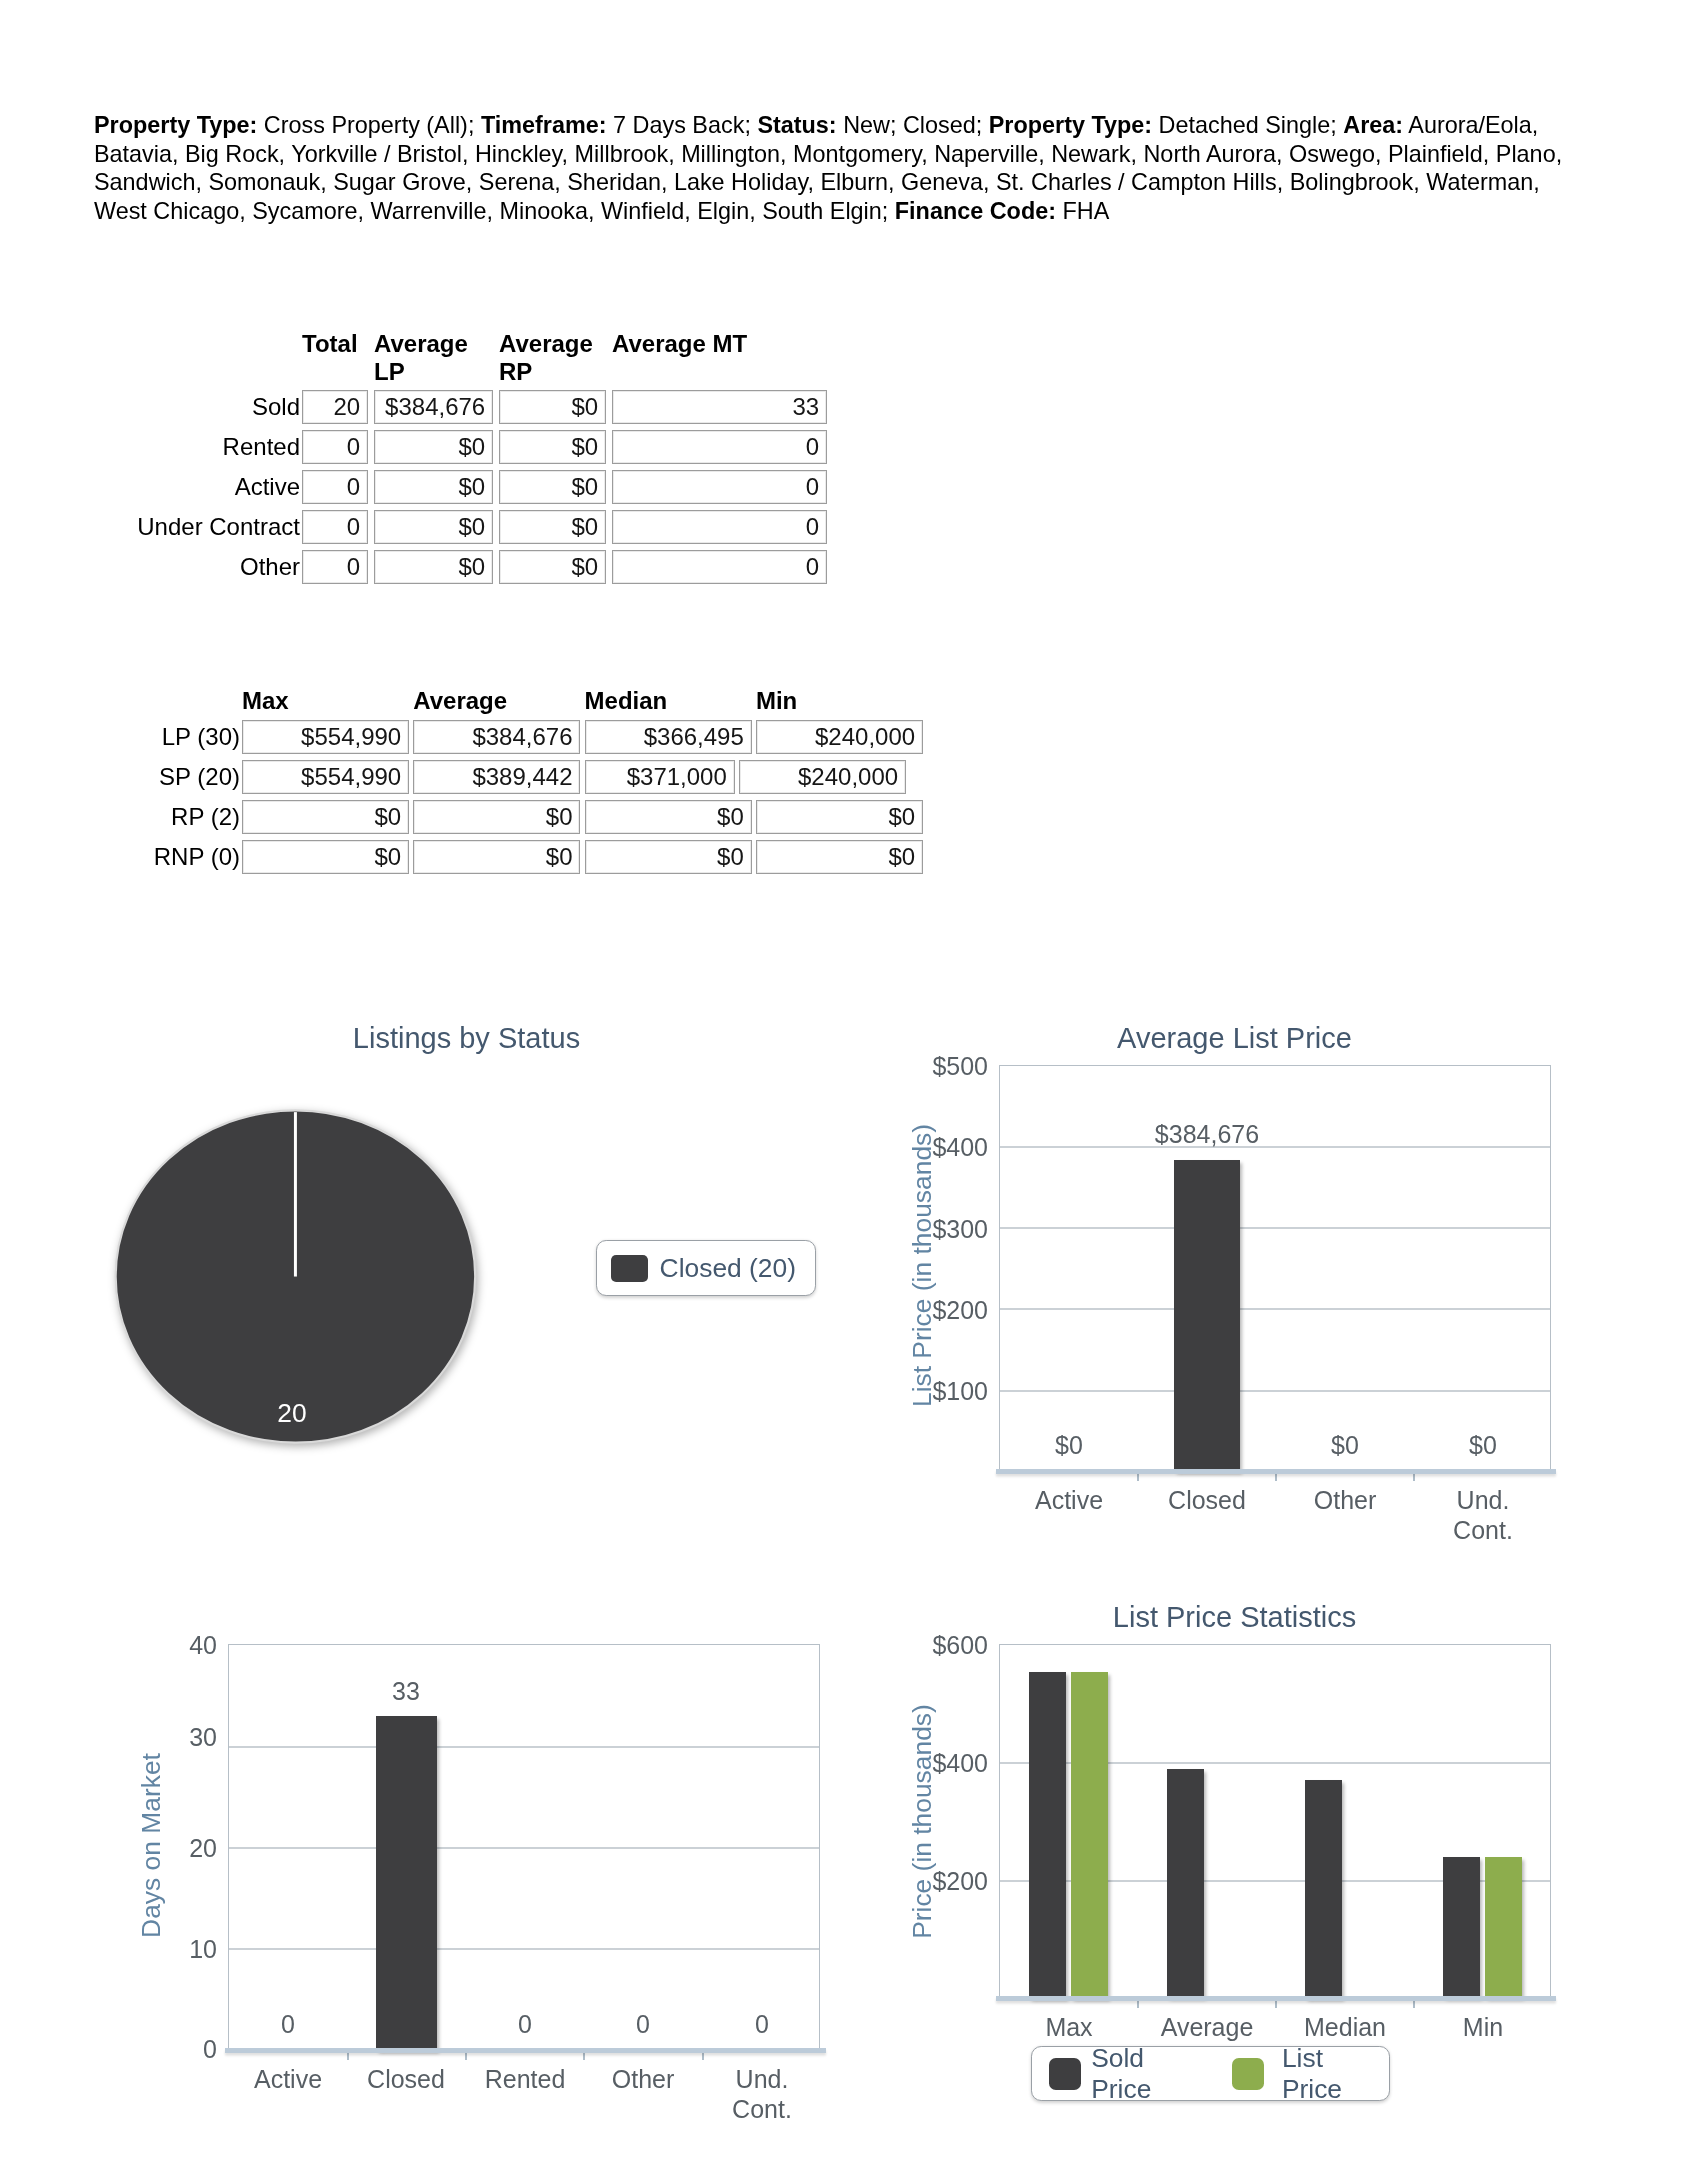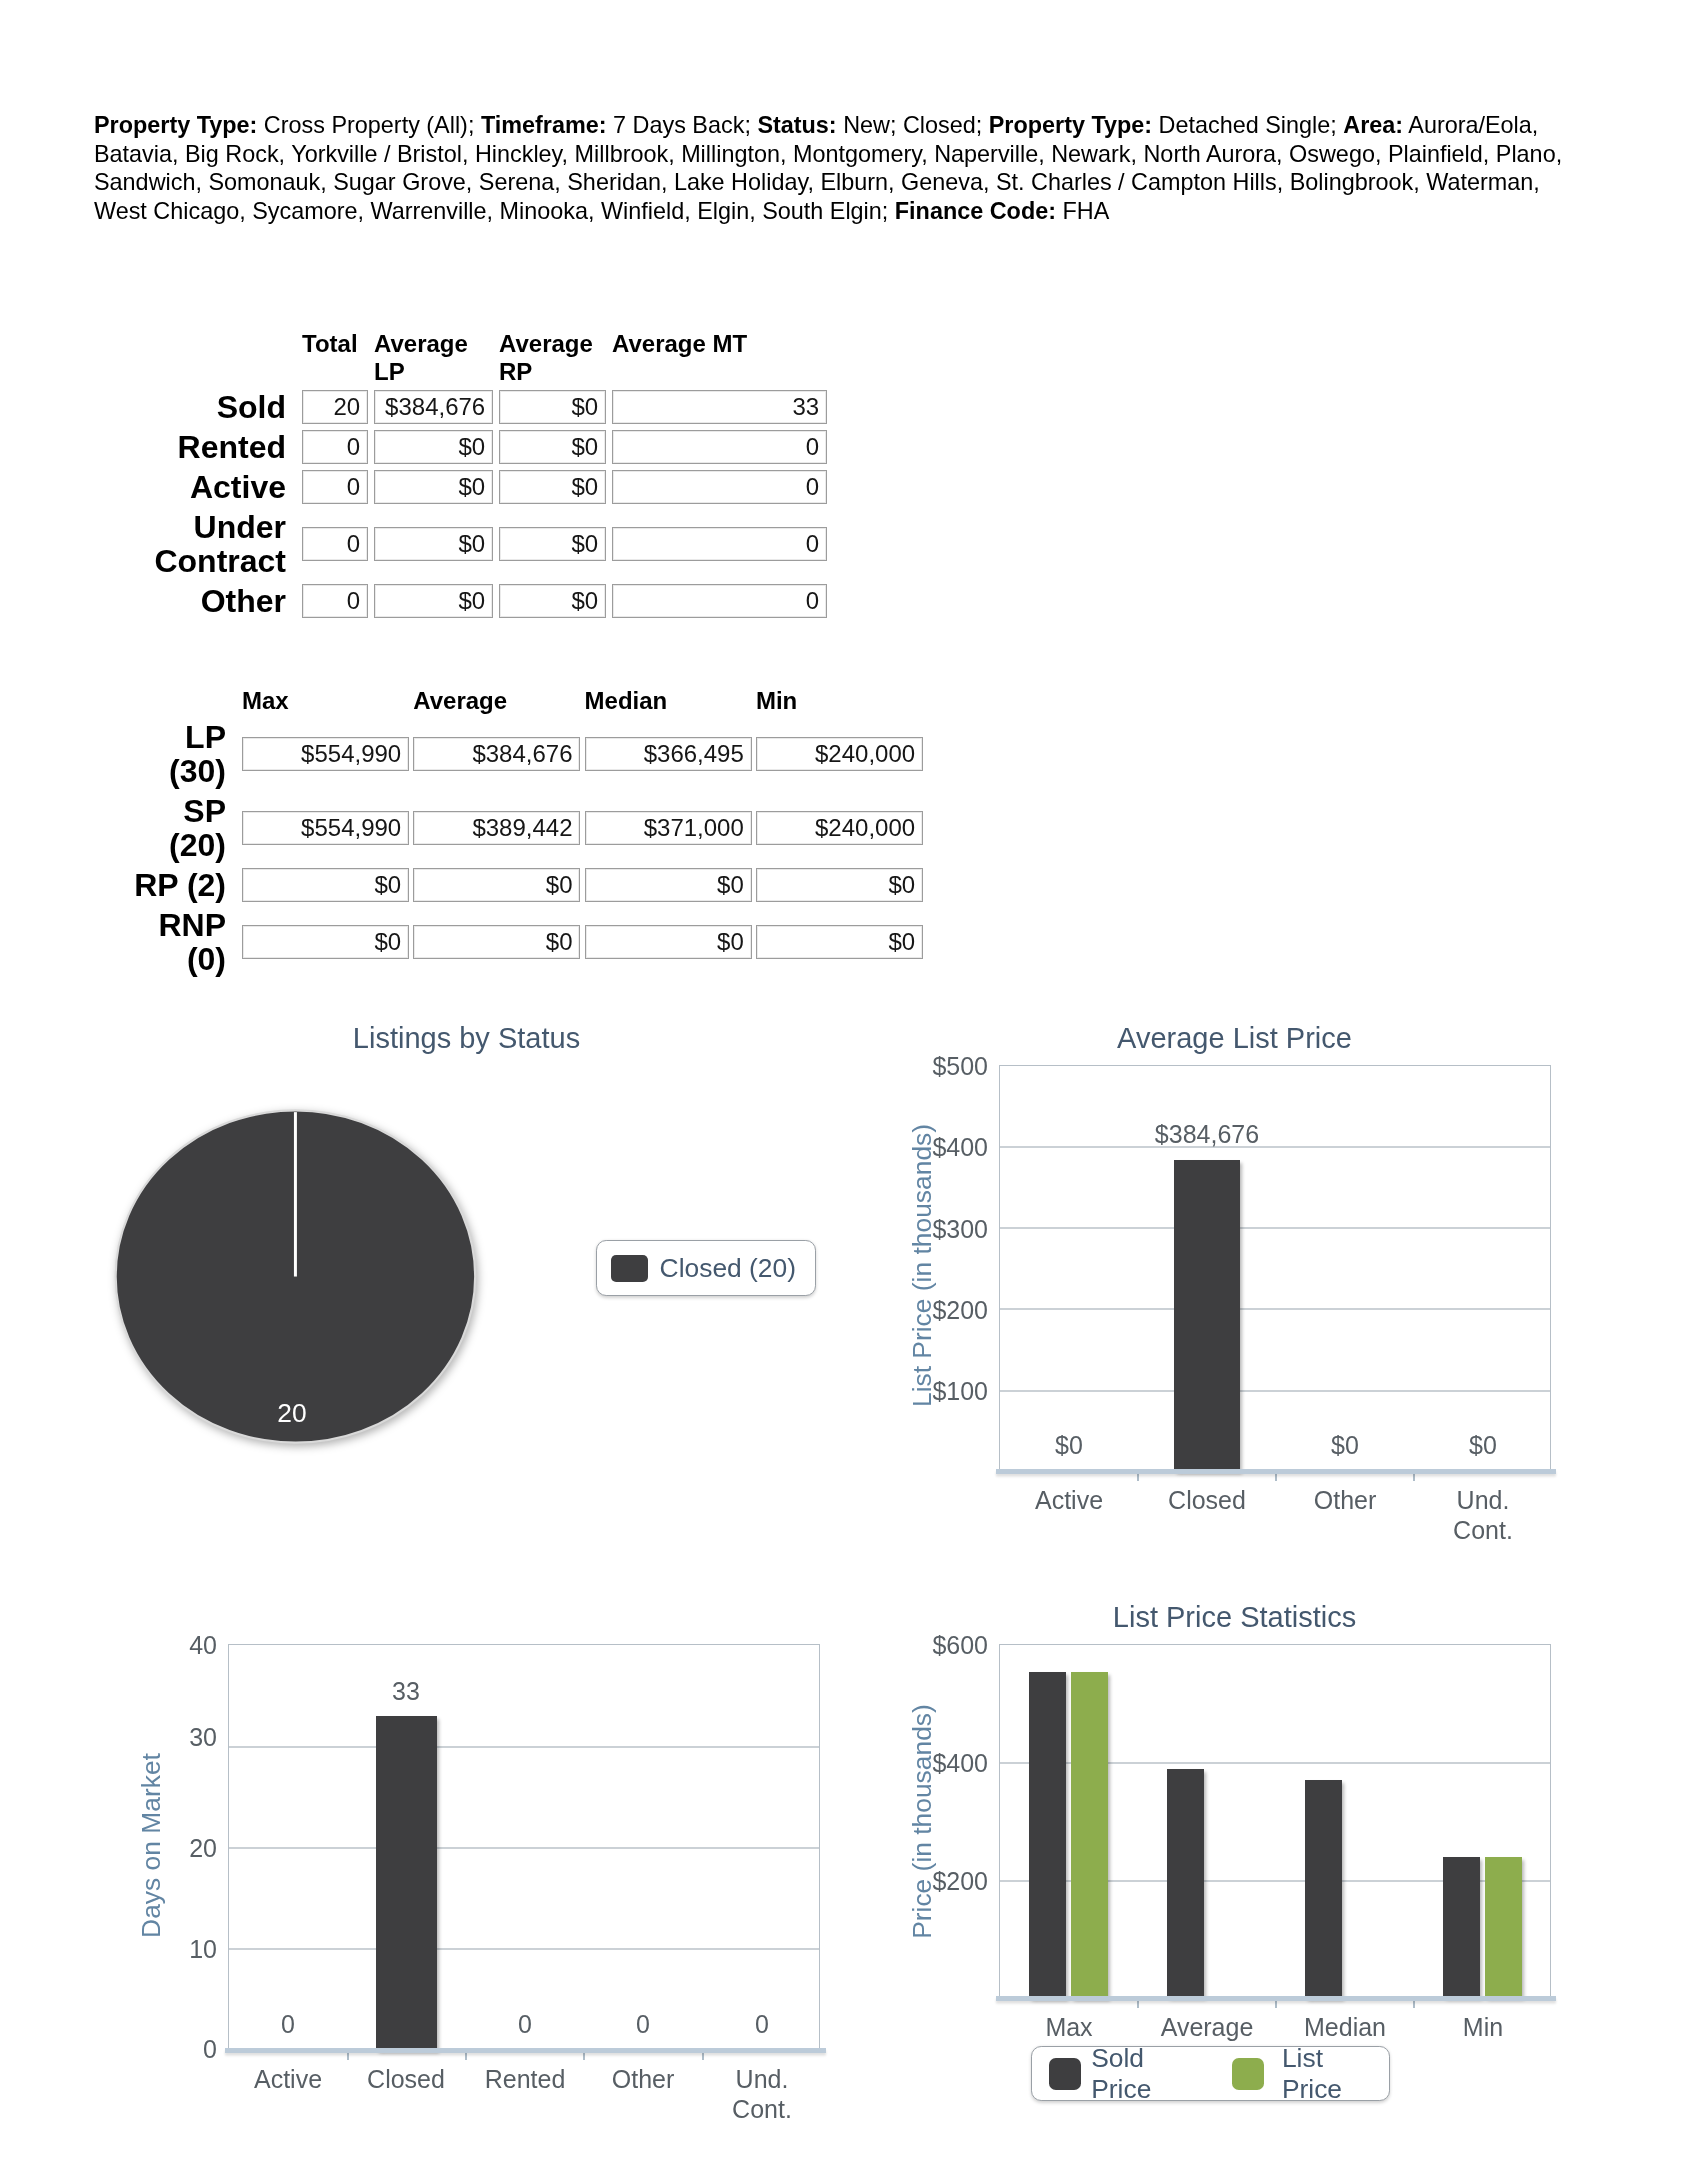--- a/index.html
+++ b/index.html
@@ -9,21 +9,21 @@
 
   
   .criteria { position:absolute; left:94px; top:111px; width:1501px;
               font-size:23.4px; line-height:1.22; color:#000; margin:0; }
 
   
   .dtable { position:absolute; }
   .thead  { display:flex; align-items:flex-start; font-weight:bold; font-size:24px; color:#000; margin-bottom:5.1px; }
   .thcell { white-space:pre-line; line-height:1.15; }
   .trow   { display:flex; align-items:center; margin-bottom:6px; }
-  .tlabel { font-weight:bold; font-size:32px; color:#000; text-align:right; padding-right:16px; line-height:34px; }
+  .tlabel { font-weight:normal; font-size:24px; color:#000; text-align:right; padding-right:2px; line-height:34px; }
   .tbox   { border:1.7px solid #9c9c9c; box-shadow: inset 0 0 0 0.9px #e9e9e9; height:34px; line-height:31px;
             background:#fff; text-align:right; padding-right:6.8px; font-size:24px; color:#161616; }
 
   
   .ctitle { position:absolute; width:647px; text-align:center; font-size:29px; color:#44586E; }
   .ytitle { position:absolute; width:409px; text-align:center; font-size:26.4px; color:#6285A3;
             transform:rotate(-90deg); }
   .plot   { position:absolute; background:#fff; border:1.7px solid #B6BFC7; }
   .grid   { position:absolute; left:0; width:100%; height:1.7px; background:#CBD1D6; }
   .ytick  { position:absolute; width:77px; text-align:right; font-size:25px; color:#575E64; }
@@ -105,21 +105,21 @@
         <div class="tlabel" style="width: 118px;">LP (30)</div>
         <div class="tbox" style="width: 167px; margin-right: 4.3px;">$554,990</div>
         <div class="tbox" style="width: 167px; margin-right: 4.3px;">$384,676</div>
         <div class="tbox" style="width: 167px; margin-right: 4.3px;">$366,495</div>
         <div class="tbox" style="width: 167px; margin-right: 4.3px;">$240,000</div>
       </div>
       <div class="trow">
         <div class="tlabel" style="width: 118px;">SP (20)</div>
         <div class="tbox" style="width: 167px; margin-right: 4.3px;">$554,990</div>
         <div class="tbox" style="width: 167px; margin-right: 4.3px;">$389,442</div>
-        <div class="tbox" style="width: 167px; margin-right: 4.3px;">$371,000</div>
+        <div class="tbox" style="width: 150px; margin-right: 4.3px;">$371,000</div>
         <div class="tbox" style="width: 167px; margin-right: 4.3px;">$240,000</div>
       </div>
       <div class="trow">
         <div class="tlabel" style="width: 118px;">RP (2)</div>
         <div class="tbox" style="width: 167px; margin-right: 4.3px;">$0</div>
         <div class="tbox" style="width: 167px; margin-right: 4.3px;">$0</div>
         <div class="tbox" style="width: 167px; margin-right: 4.3px;">$0</div>
         <div class="tbox" style="width: 167px; margin-right: 4.3px;">$0</div>
       </div>
       <div class="trow">

